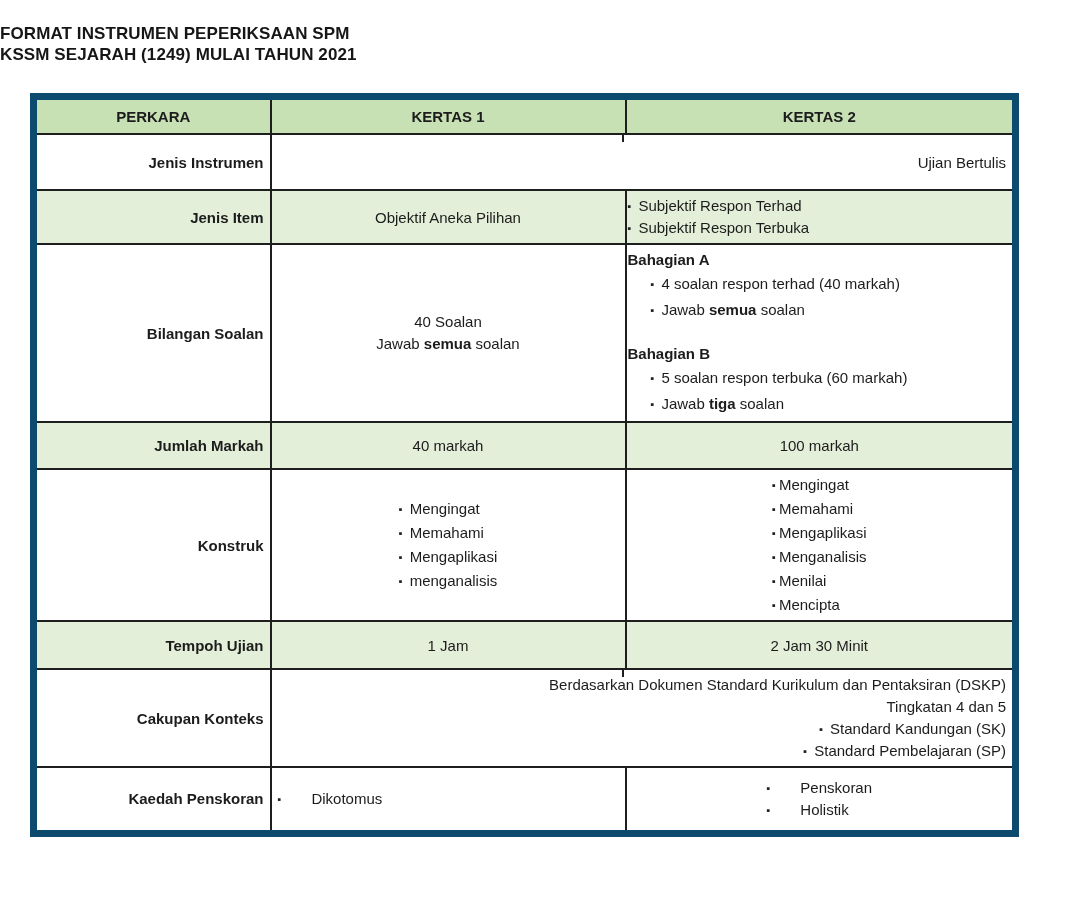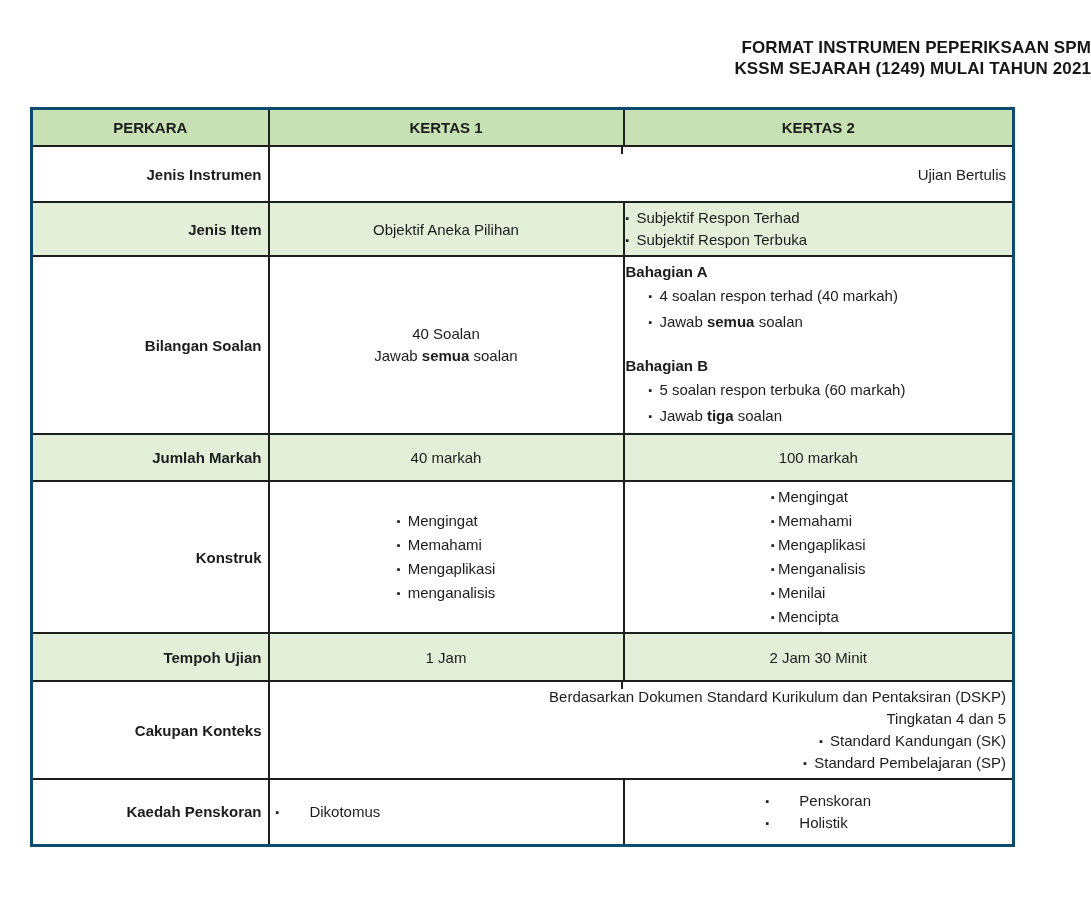--- a/index.html
+++ b/index.html
@@ -10,34 +10,34 @@
     -webkit-font-smoothing: antialiased;
   }
   .page {
     position: relative;
     width: 1091px;
     height: 902px;
     background: #ffffff;
     overflow: hidden;
   }
   .doc-title {
-    padding-top: 37px;
-    text-align: right;
+    padding-top: 23px;
+    text-align: left;
     font-weight: bold;
     font-size: 17px;
     line-height: 1.25;
     letter-spacing: 0.1px;
     color: #161616;
   }
   table.fmt {
     border-collapse: collapse;
     table-layout: fixed;
     margin: 27px 0 0 30px;
     width: 982px;
-    border: 3px solid #0c4a6e;
+    border: 7px solid #0c4a6e;
   }
   .fmt th, .fmt td {
     border: 2px solid #1e1e1e;
     vertical-align: middle;
     font-size: 15px;
     padding: 3px 6px;
     color: #1c1c1c;
   }
   .fmt th {
     background: #c7e0b4;

